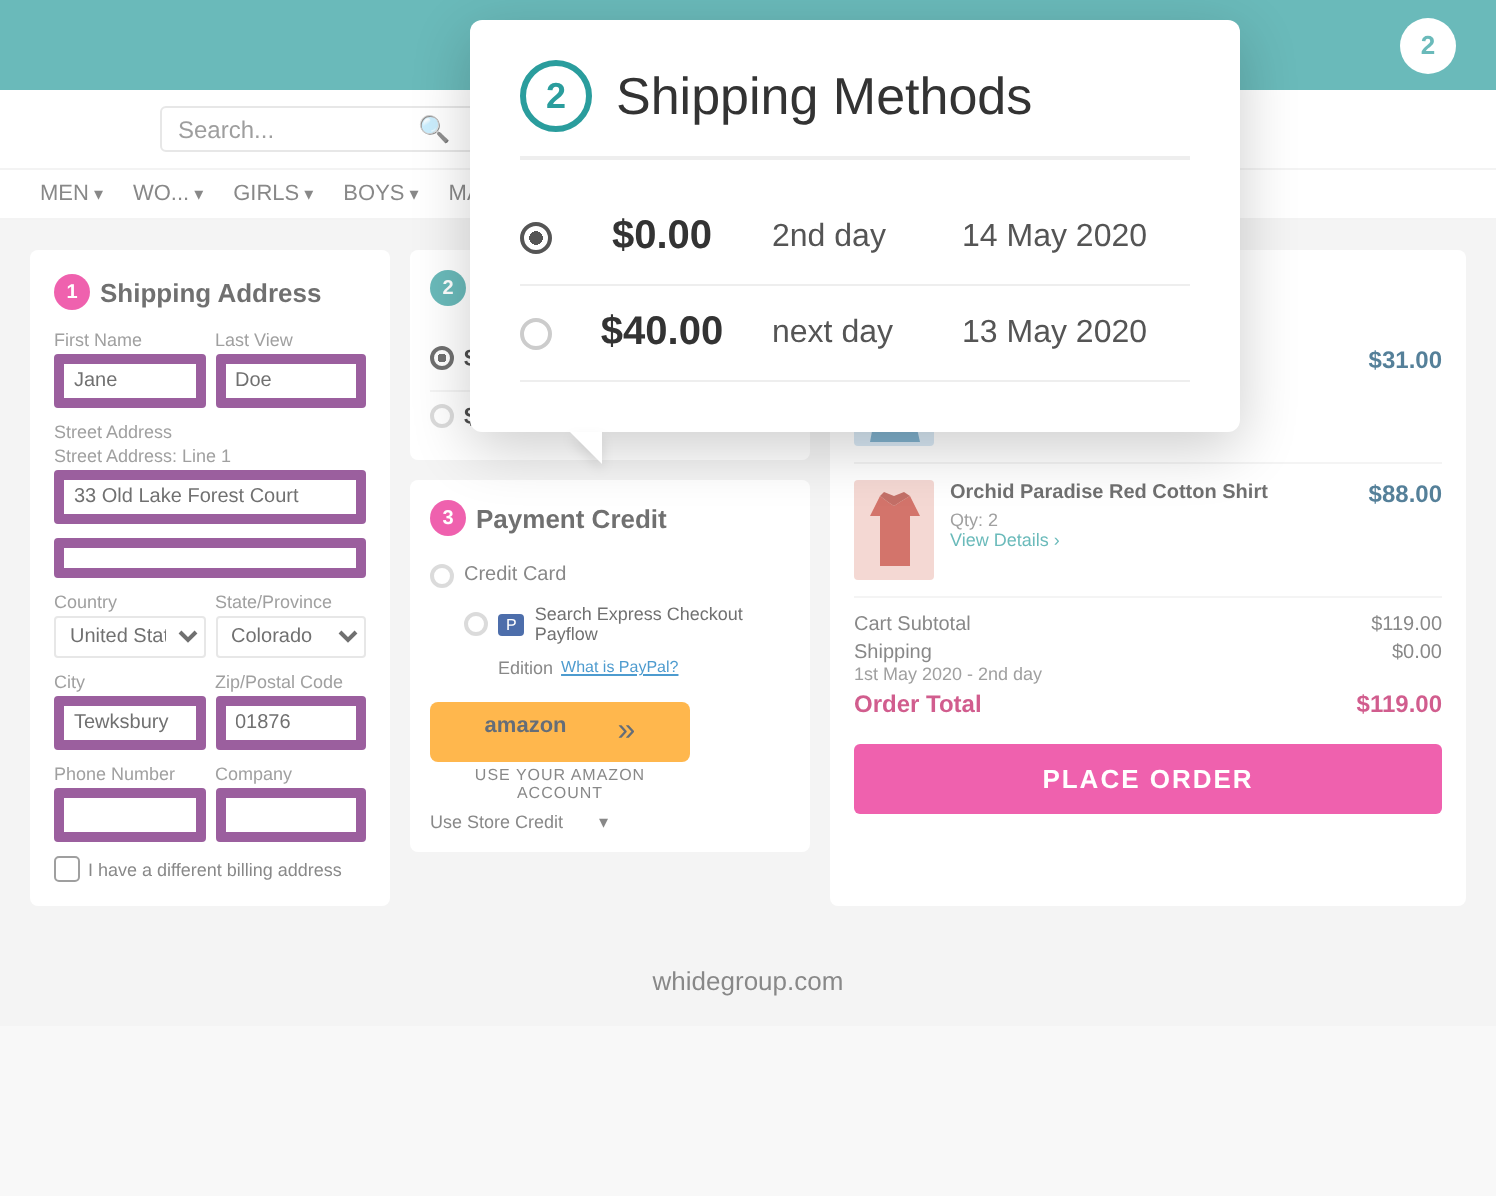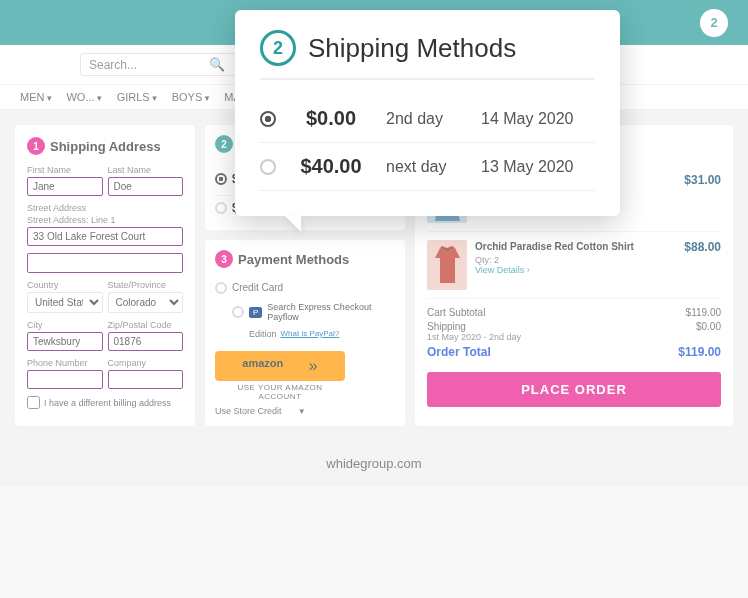--- a/index.html
+++ b/index.html
@@ -144,21 +144,21 @@
       display: flex;
       flex-direction: column;
       flex: 1;
     }
     .form-label {
       font-size: 9px;
       color: #777;
       margin-bottom: 2px;
     }
     .form-input {
-      border: 1px solid #701a75;
+      border: 5px solid #701a75;
       border-radius: 2px;
       padding: 3px 5px;
       font-size: 10px;
       color: #333;
       width: 100%;
     }
     .form-select {
       border: 1px solid #ddd;
       border-radius: 2px;
       padding: 3px 3px;
@@ -338,21 +338,21 @@
     .total-row {
       display: flex;
       justify-content: space-between;
       font-size: 10px;
       color: #555;
       margin-bottom: 3px;
     }
     .total-row.bold {
       font-weight: bold;
       font-size: 12px;
-      color: #1d4ed8;
+      color: #be185d;
     }
     .shipping-date {
       font-size: 9px;
       color: #777;
     }
     .place-order-btn {
       background: #e91e8c;
       color: white;
       border: none;
       border-radius: 3px;
@@ -530,21 +530,21 @@
     <div class="section-title">
       <div class="step-circle">1</div>
       <span>Shipping Address</span>
     </div>
     <div class="form-row">
       <div class="form-group">
         <label class="form-label">First Name</label>
         <input class="form-input" type="text" value="Jane" style="">
       </div>
       <div class="form-group">
-        <label class="form-label">Last Name</label>
+        <label class="form-label">Last View</label>
         <input class="form-input" type="text" value="Doe" style="">
       </div>
     </div>
     <div class="form-group" style="margin-bottom:7px">
       <label class="form-label">Street Address</label>
       <label class="form-label">Street Address: Line 1</label>
       <input class="form-input" type="text" value="33 Old Lake Forest Court" style="">
     </div>
     <div class="form-input" style="height:20px;margin-bottom:7px"></div>
     <div class="form-row">
@@ -604,21 +604,21 @@
         <div class="radio-btn"></div>
         <span class="method-price">$40.00</span>
         <span class="method-speed">next day</span>
         <span class="method-date">13 May 2020</span>
       </div>
     </div>
 
     <div class="method-card">
       <div class="section-title">
         <div class="step-circle">3</div>
-        <span>Payment Methods</span>
+        <span>Payment Credit</span>
       </div>
       <div class="payment-option">
         <div class="radio-btn"></div>
         <span>Credit Card</span>
       </div>
       <div class="payment-option" style="flex-direction:column;padding-left:17px;">
         <div style="display:flex;align-items:center;gap:5px;">
           <div class="radio-btn"></div>
           <span class="paypal-badge">P</span>
           <span class="paypal-text">Search Express Checkout Payflow</span>

